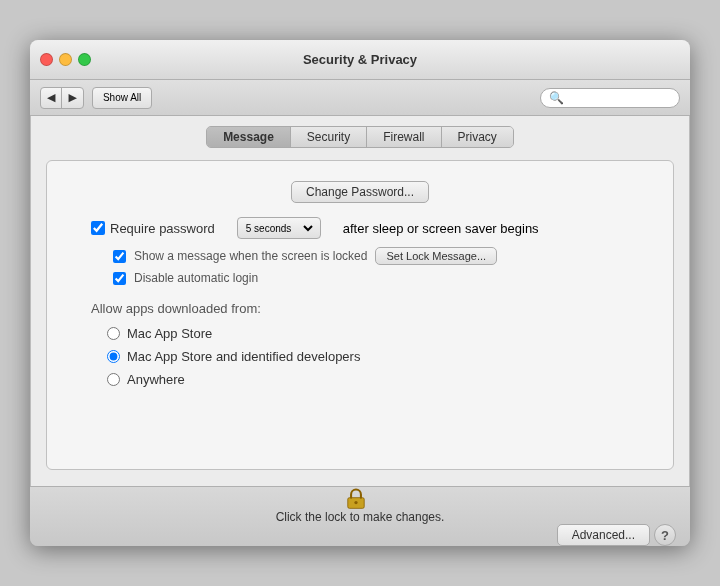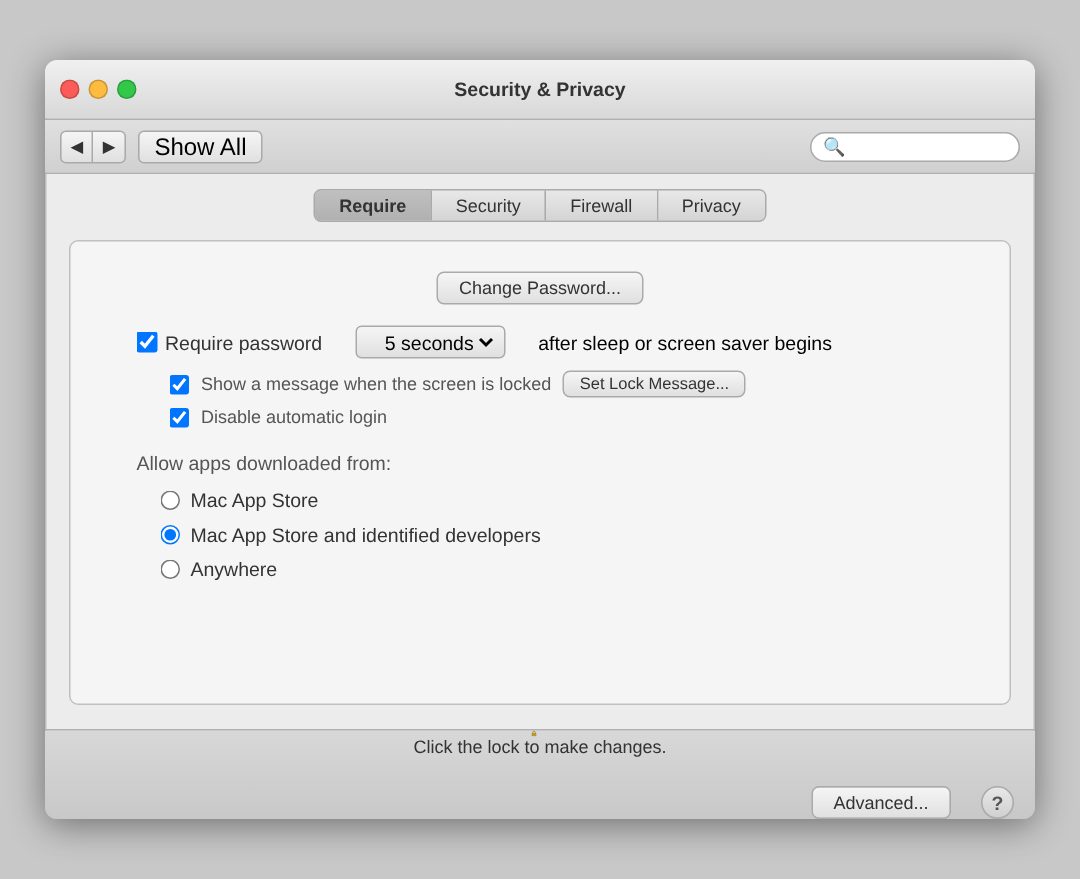--- a/index.html
+++ b/index.html
@@ -75,21 +75,21 @@
       color: #333;
       border-right: 1px solid #aaa;
       height: 100%;
     }
     .nav-btn button:last-child { border-right: none; }
     .show-all-btn {
       background: linear-gradient(to bottom, #f5f5f5, #e0e0e0);
       border: 1px solid #aaa;
       border-radius: 4px;
       padding: 2px 10px;
-      font-size: 16px;
+      font-size: 10px;
       cursor: pointer;
       height: 22px;
     }
     .search-box {
       margin-left: auto;
       display: flex;
       align-items: center;
       background: white;
       border: 1px solid #aaa;
       border-radius: 10px;
@@ -183,24 +183,23 @@
       font-size: 12px;
       cursor: pointer;
       display: flex;
       align-items: center;
       gap: 4px;
       height: 22px;
     }
     .select-box select {
       background: none;
       border: none;
-      font-size: 13px;
+      font-size: 10px;
       cursor: pointer;
       outline: none;
-      text-align: right;
     }
     .sub-row {
       display: flex;
       align-items: center;
       gap: 8px;
       margin-bottom: 6px;
       padding-left: 42px;
       font-size: 12px;
       color: #555;
     }
@@ -253,23 +252,22 @@
       height: 28px;
       margin-right: 8px;
     }
     .lock-text {
       font-size: 12px;
       color: #333;
     }
     .bottom-btns {
       margin-left: auto;
       display: flex;
-      gap: 20px;
-      align-items: center;
-      margin-top: 19px;
+      gap: 4px;
+      align-items: center;
     }
     .help-btn {
       width: 22px;
       height: 22px;
       border-radius: 50%;
       background: linear-gradient(to bottom, #e8e8e8, #d0d0d0);
       border: 1px solid #aaa;
       display: flex;
       align-items: center;
       justify-content: center;
@@ -302,21 +300,21 @@
     <div class="search-box">
       <span>🔍</span>
     </div>
   </div>
 
   <div class="content">
 
     <div class="tabs">
       <div class="tab-group">
         <div class="tab active">
-          <span>Require</span>
+          <span>Message</span>
         </div>
         <div class="tab">
           <span>Security</span>
         </div>
         <div class="tab">
           <span>Firewall</span>
         </div>
         <div class="tab">
           <span>Privacy</span>
         </div>

